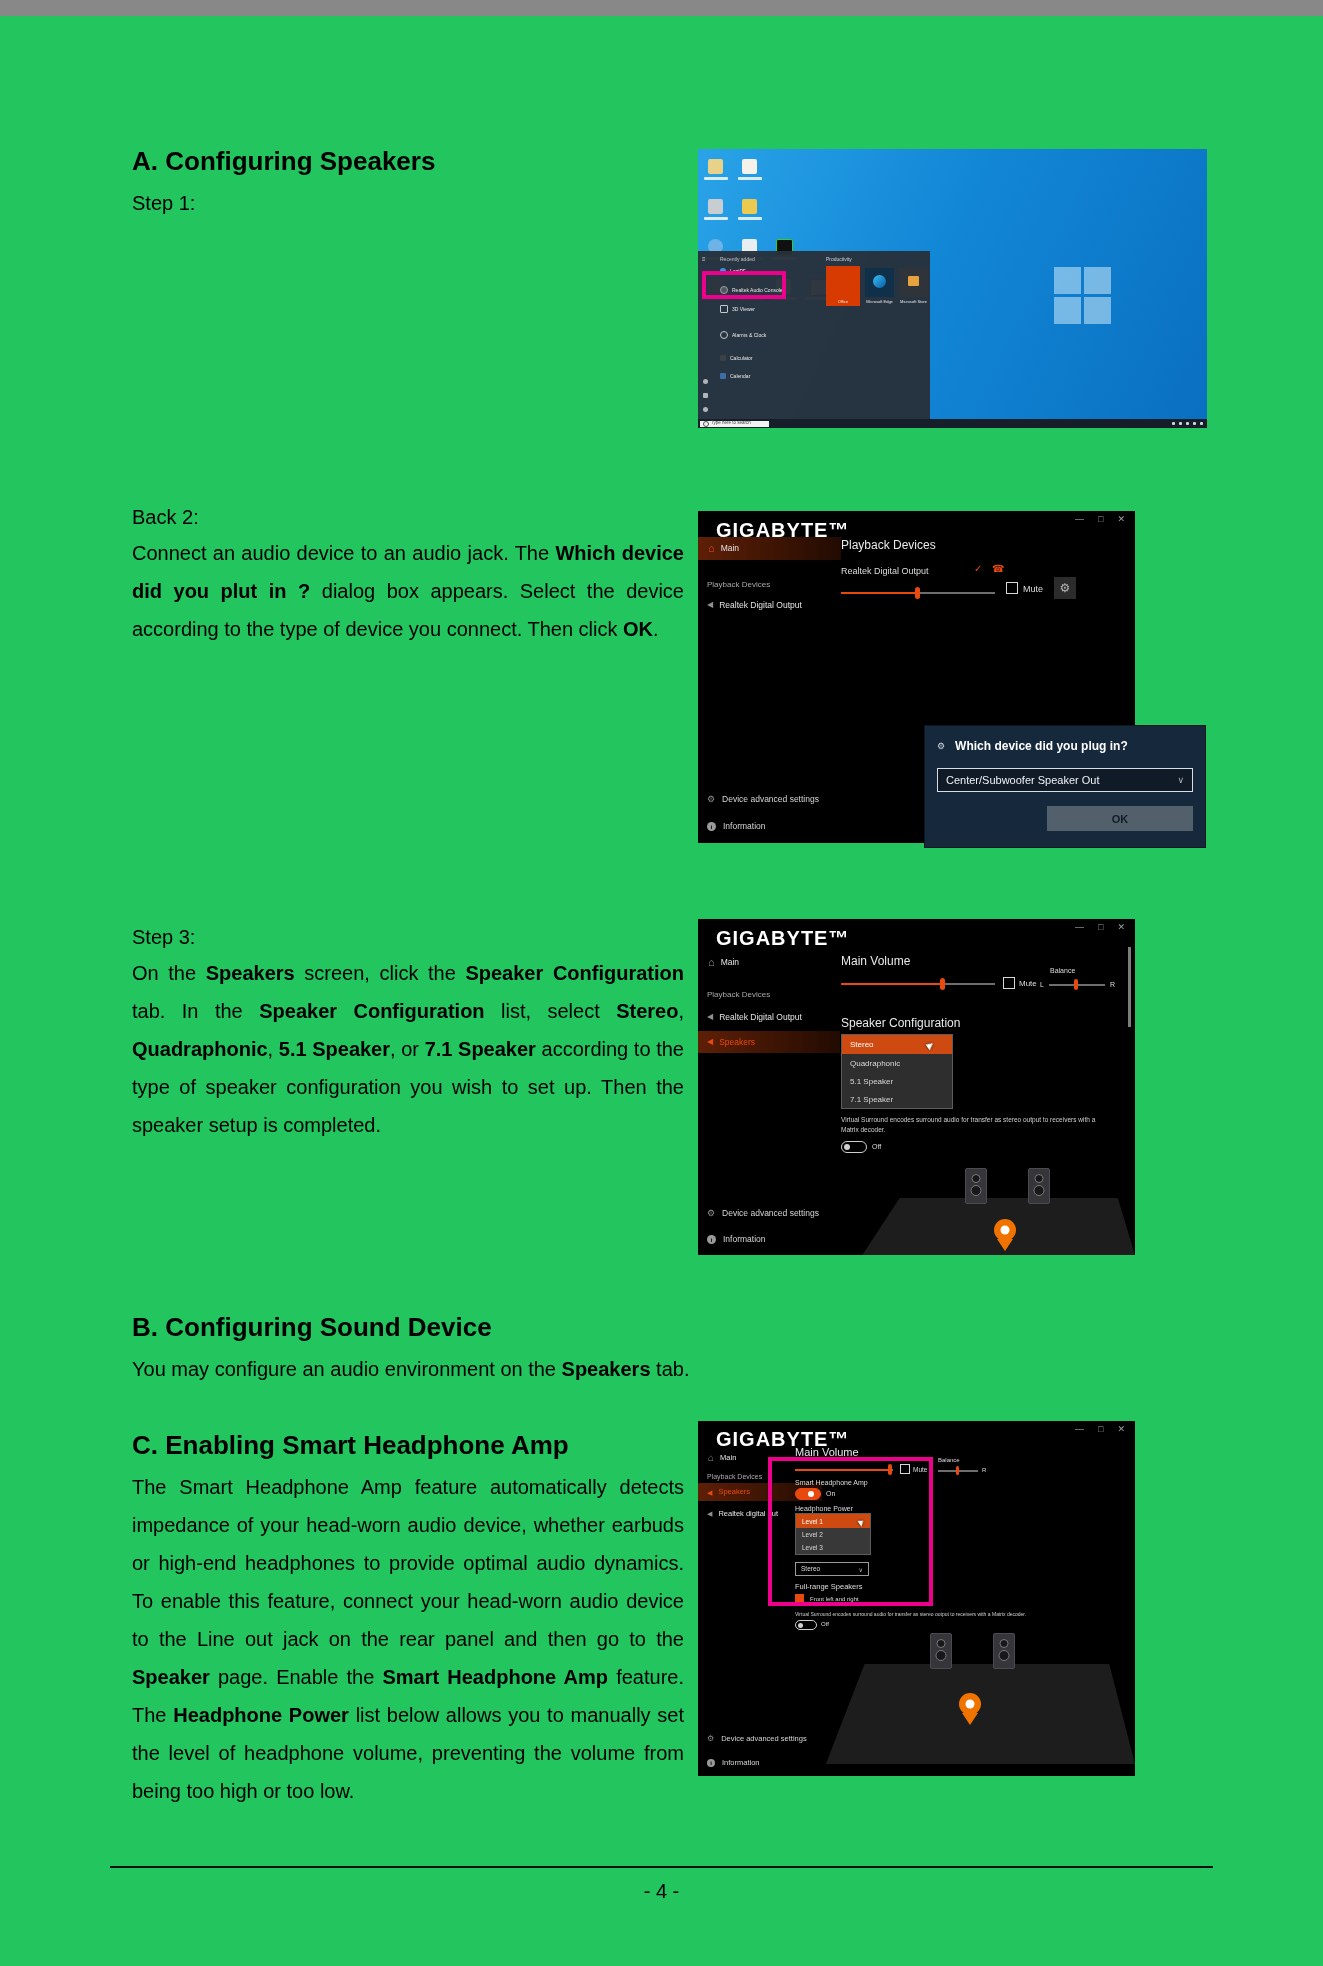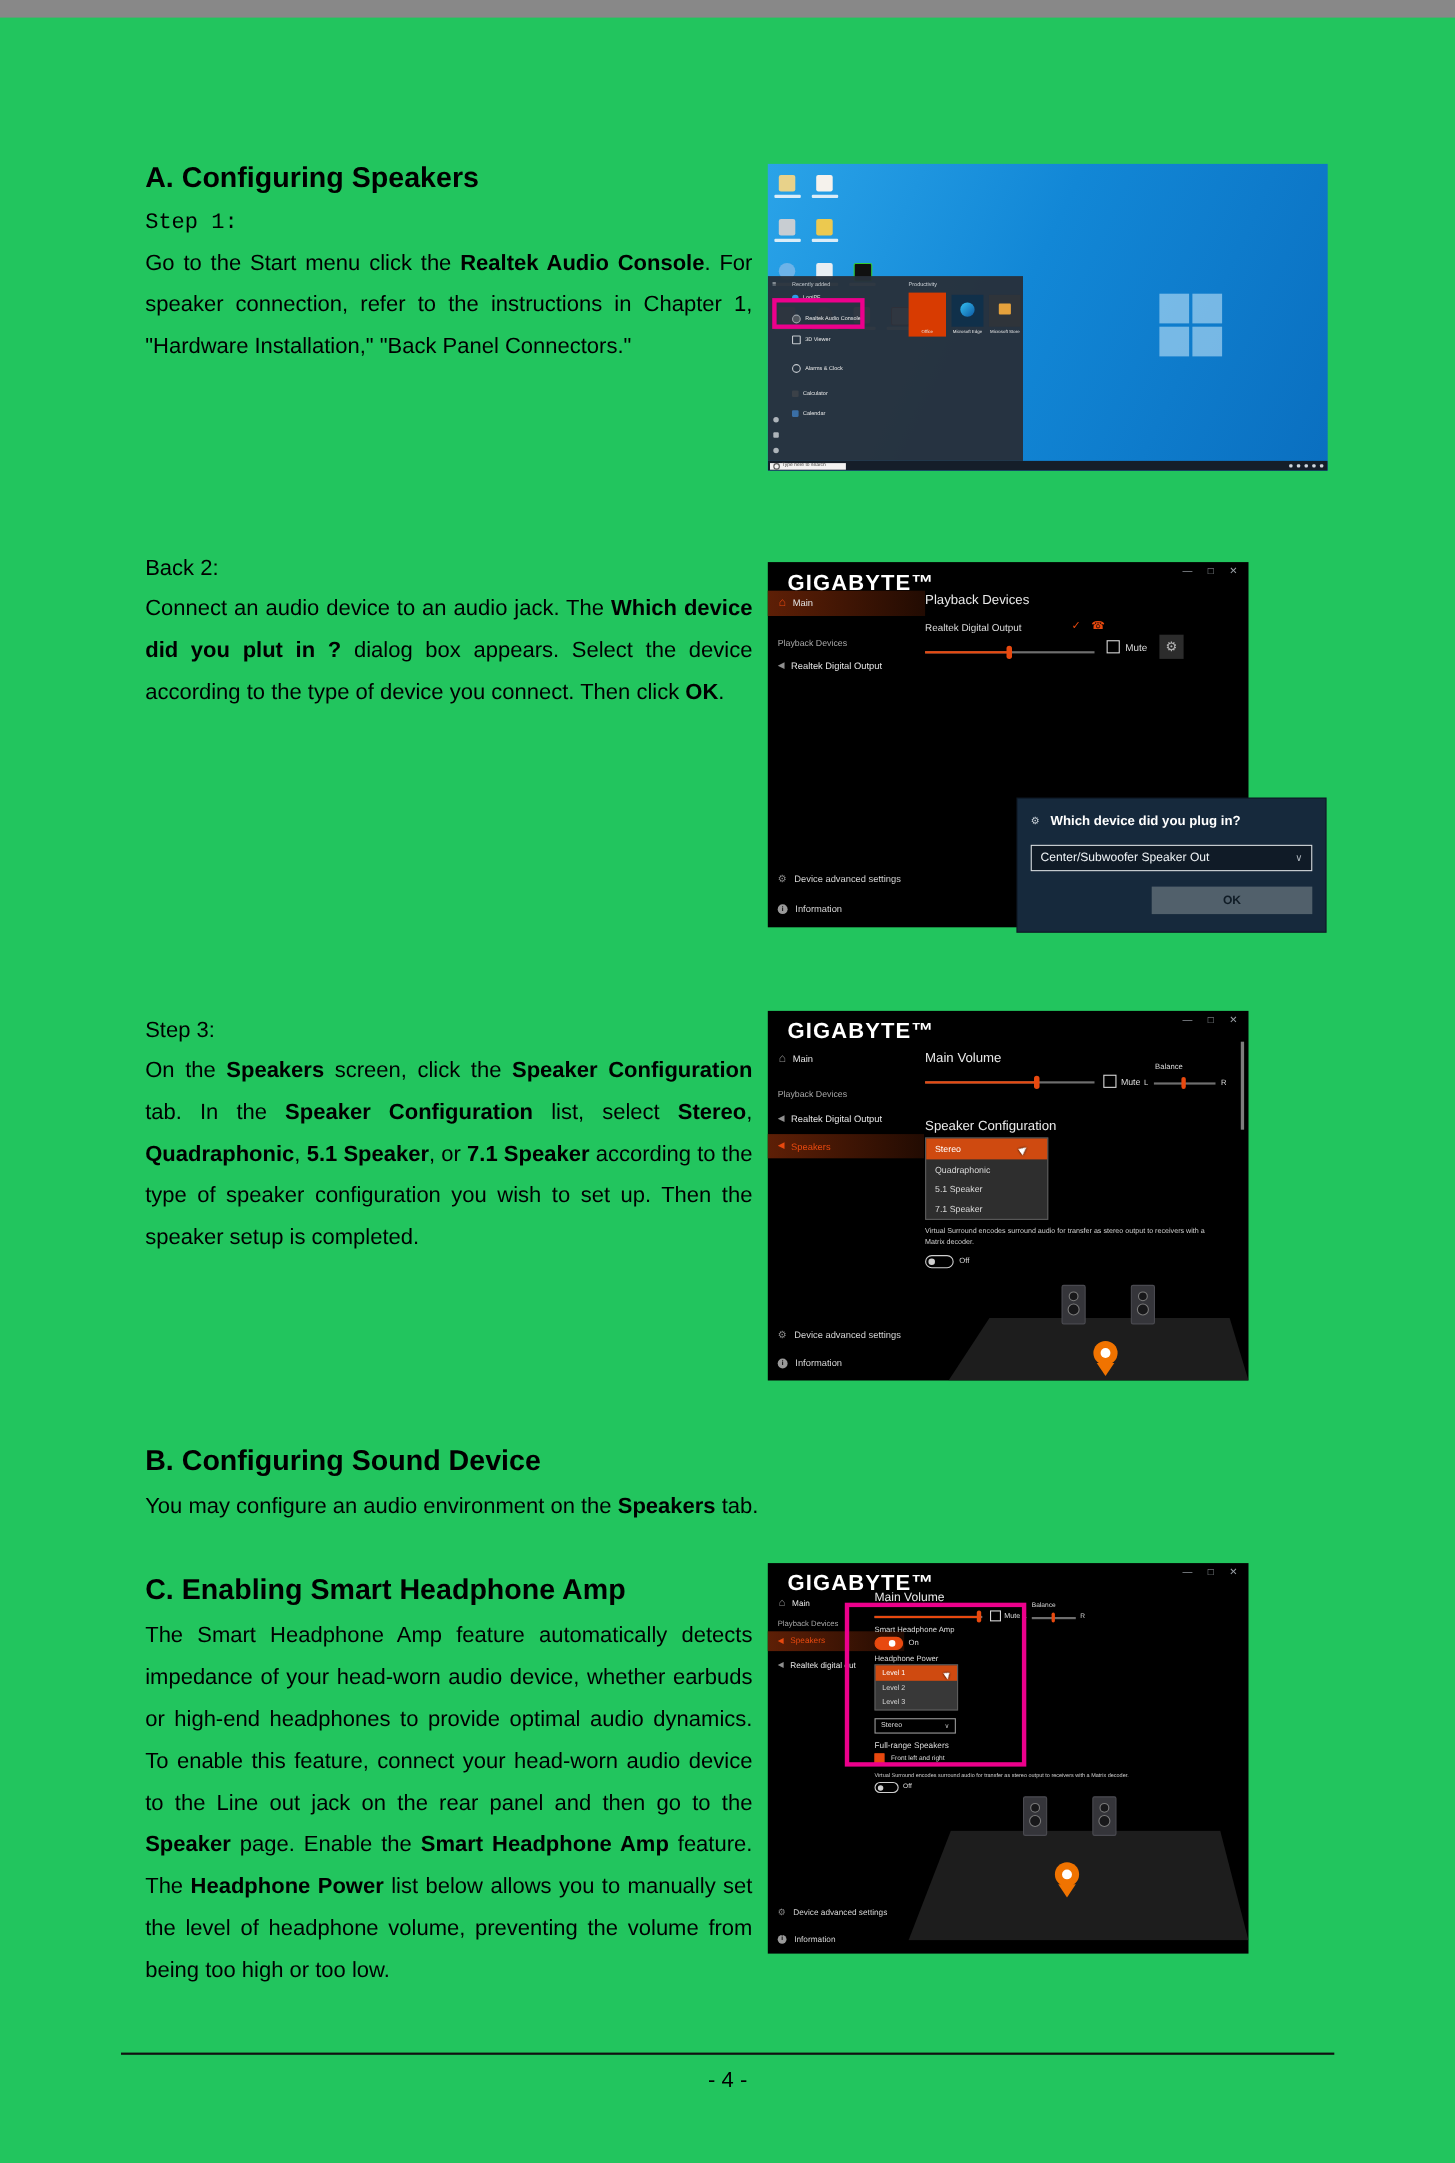--- a/index.html
+++ b/index.html
@@ -76,22 +76,21 @@
   .okbtn{position:absolute;background:#51606b;color:#101c26;font-size:11px;font-weight:bold;
          display:flex;align-items:center;justify-content:center;}
   b{font-weight:bold;}
 </style>
 </head>
 <body>
 
 <div class="page">
 
   <div class="abs h1" style="left:132px;top:130px;">A. Configuring Speakers</div>
-  <div class="abs tx" style="left:132px;top:168px;font-family:Liberation Mono, monospace;">Step 1:</div>
-  <div class="abs tx para" style="left:132px;top:204px;"><span>Go to the Start menu click the </span><b>Realtek Audio Console</b><span>. For speaker connection, refer to the instructions in Chapter 1, "Hardware Installation," "Back Panel Connectors."</span></div>
+  <div class="abs tx" style="left:132px;top:168px;">Step 1:</div>
 
   <div class="abs tx" style="left:132px;top:482px;">Back 2:</div>
   <div class="abs tx para" style="left:132px;top:518px;"><span>Connect an audio device to an audio jack. The </span><b>Which device did you plut in ?</b><span> dialog box appears. Select the device according to the type of device you connect. Then click </span><b>OK</b><span>.</span></div>
 
   <div class="abs tx" style="left:132px;top:902px;">Step 3:</div>
   <div class="abs tx para" style="left:132px;top:938px;"><span>On the </span><b>Speakers</b><span> screen, click the </span><b>Speaker Configuration</b><span> tab. In the </span><b>Speaker Configuration</b><span> list, select </span><b>Stereo</b><span>, </span><b>Quadraphonic</b><span>, </span><b>5.1 Speaker</b><span>, or </span><b>7.1 Speaker</b><span> according to the type of speaker configuration you wish to set up. Then the speaker setup is completed.</span></div>
 
   <div class="abs h1" style="left:132px;top:1296px;">B. Configuring Sound Device</div>
   <div class="abs tx para" style="left:132px;top:1334px;width:610px;"><span>You may configure an audio environment on the </span><b>Speakers</b><span> tab.</span></div>
 

